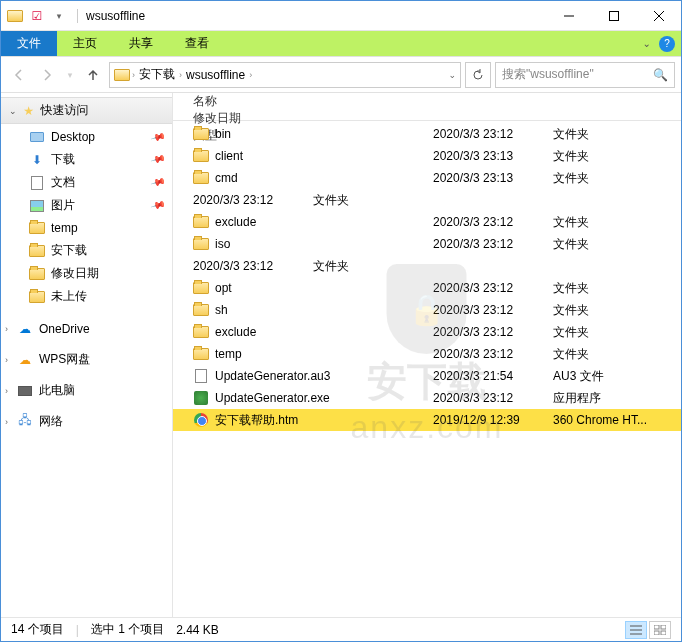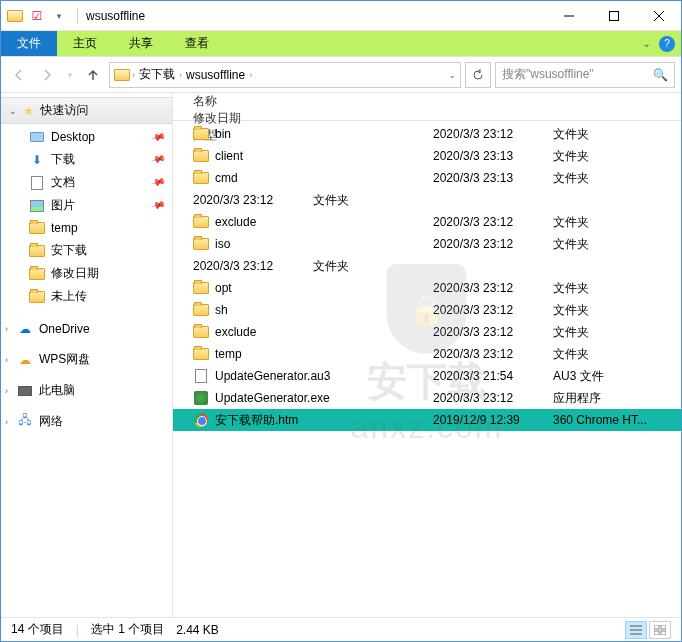--- a/index.html
+++ b/index.html
@@ -36,21 +36,21 @@
 .side-chev { position: absolute; left: 4px; font-size: 9px; color: #666; }
 
 .content { flex: 1; display: flex; flex-direction: column; overflow: hidden; position: relative; }
 .columns { height: 28px; display: flex; align-items: flex-start; border-bottom: 1px solid #e5e5e5; padding-left: 12px; gap: 0; flex-direction: column; }
 .col { padding: 0 8px; color: #333; }
 .col.name { width: 240px; }
 .col.date { width: 120px; }
 .col.type { width: 120px; }
 .file-list { flex: 1; overflow-y: auto; padding: 2px 0; }
 .file-row { display: flex; align-items: center; padding: 2px 0 2px 12px; height: 22px; }
-.file-row.selected { background: #14b8a6; }
+.file-row.selected { background: #fde047; }
 .file-cell { padding: 0 8px; white-space: nowrap; overflow: hidden; text-overflow: ellipsis; }
 .file-cell.name { width: 240px; display: flex; align-items: center; gap: 6px; }
 .file-cell.date { width: 120px; }
 .file-cell.type { width: 120px; }
 
 .statusbar { height: 24px; border-top: 1px solid #e5e5e5; display: flex; align-items: center; padding: 0 10px; gap: 12px; }
 .statusbar .views { margin-left: auto; display: flex; gap: 2px; }
 .view-btn { width: 22px; height: 18px; border: 1px solid #ccc; display: flex; align-items: center; justify-content: center; }
 .view-btn.active { background: #cce8ff; border-color: #99d1ff; }
 

